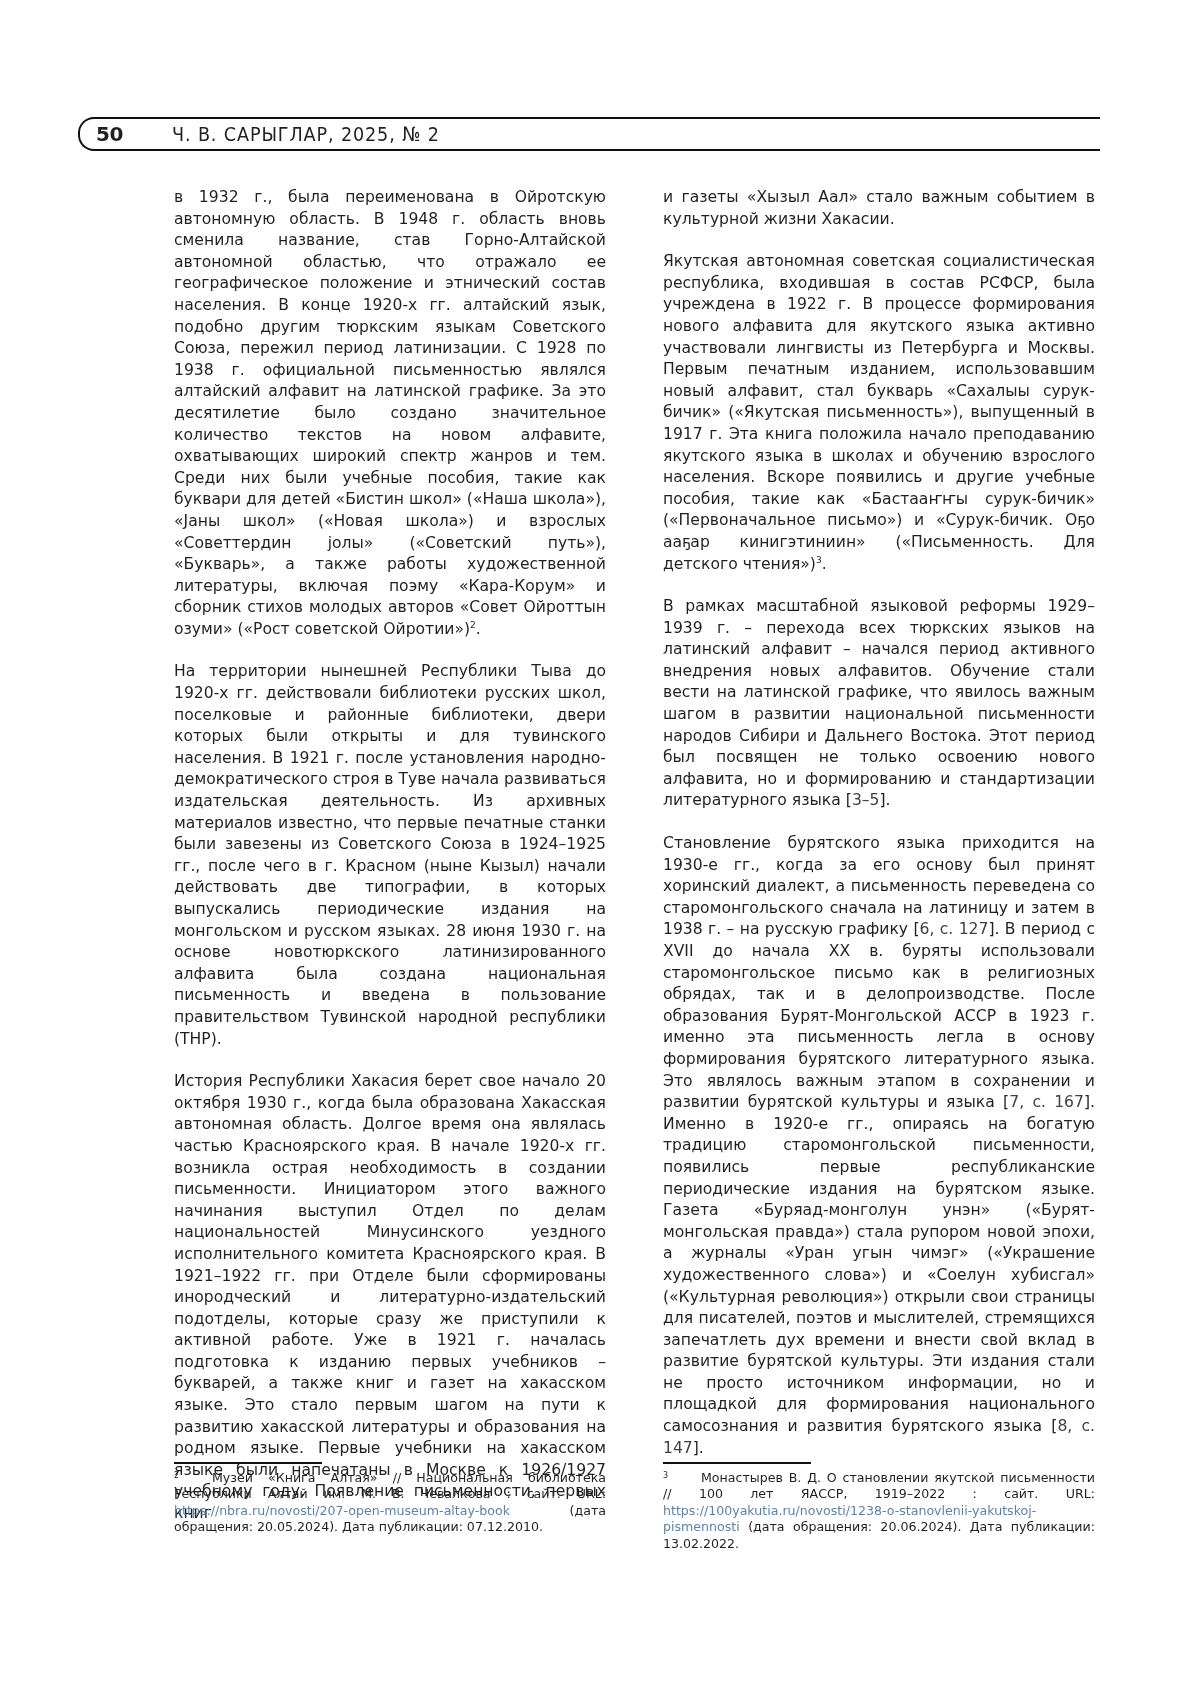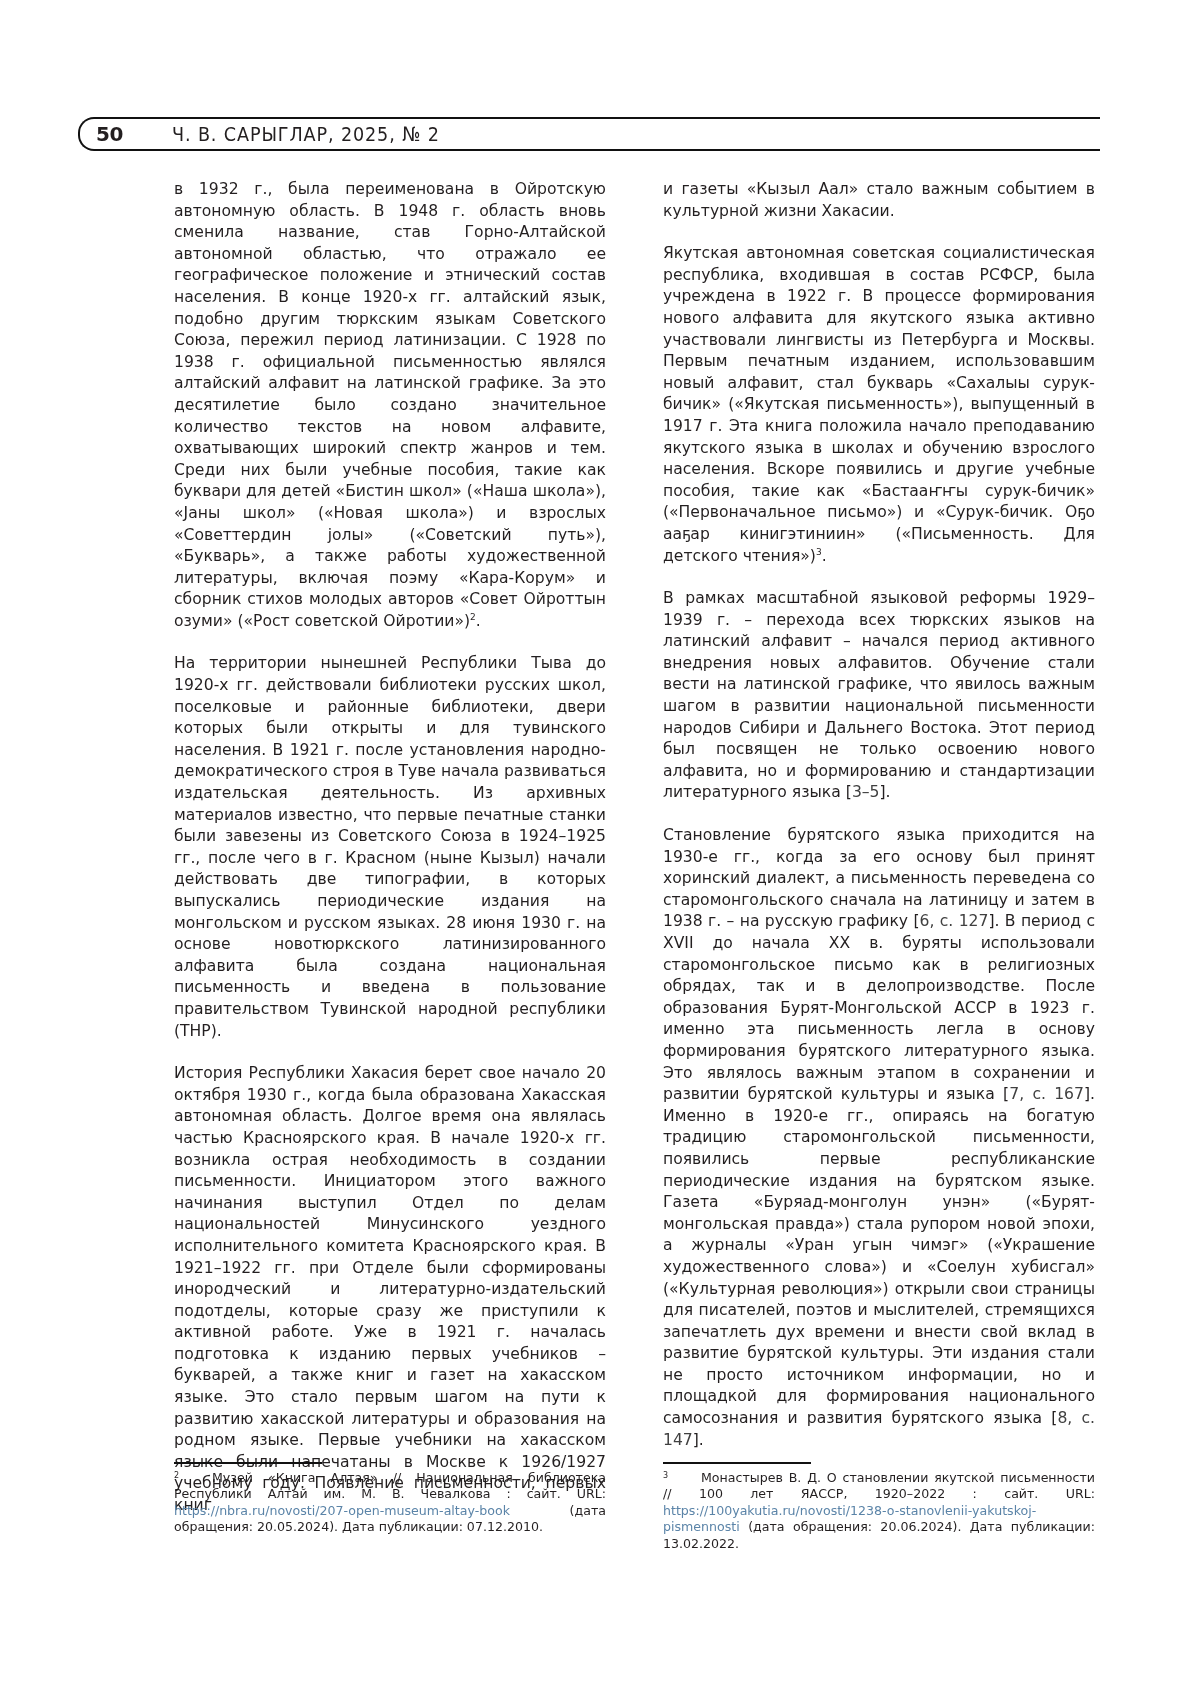--- a/index.html
+++ b/index.html
@@ -18,21 +18,21 @@
   }
   .running-title {
     position: absolute; left: 92px; top: 3px; font-size: 20px;
     font-family: "DejaVu Sans", sans-serif; letter-spacing: 1px;
     transform: scaleX(0.88); transform-origin: left center;
   }
   .col { position: absolute; top: 175px; width: 432px; }
   .col.left { left: 174px; }
   .col.right { left: 663px; }
   p.para {
-    margin: 4px 0 21px 0; font-size: 15.6px; line-height: 21.6px;
+    margin: 12px 0 21px 0; font-size: 15.6px; line-height: 21.6px;
     text-align: justify; hyphens: manual;
   }
   .ref { color: #404040; }
   sup { font-size: 9px; line-height: 0; vertical-align: 6px; }
   .footnotes { position: absolute; top: 1462px; width: 432px; }
   .footnotes.left { left: 174px; }
   .footnotes.right { left: 663px; }
   .fn-rule { width: 148px; height: 0; border-top: 2px solid #111; margin-bottom: 4px; }
   .fn-text {
     font-size: 12.6px; line-height: 16.4px; text-align: justify; margin: 0;
@@ -48,27 +48,27 @@
   <span class="running-title">Ч. В. САРЫГЛАР, 2025, № 2</span>
 </div>
 
 <div class="col left">
   <p class="para"><span>в 1932 г., была переименована в Ойротскую автономную область. В 1948 г. область вновь сменила название, став Горно-Алтайской автономной областью, что отражало ее географическое положение и этнический состав населения. В конце 1920-х гг. алтайский язык, подобно другим тюркским языкам Советского Союза, пережил период латинизации. С 1928 по 1938 г. официальной письменностью являлся алтайский алфавит на латинской графике. За это десятилетие было создано значительное количество текстов на новом алфавите, охватывающих широкий спектр жанров и тем. Среди них были учебные пособия, такие как буквари для детей «Бистин школ» («Наша школа»), «Jаны школ» («Новая школа») и взрослых «Советтердин jолы» («Советский путь»), «Букварь», а также работы художественной литературы, включая поэму «Кара-Корум» и сборник стихов молодых авторов «Совет Ойроттын озуми» («Рост советской Ойротии»)</span><sup>2</sup><span>.</span></p>
   <p class="para"><span>На территории нынешней Республики Тыва до 1920-х гг. действовали библиотеки русских школ, поселковые и районные библиотеки, двери которых были открыты и для тувинского населения. В 1921 г. после установления народно-демократического строя в Туве начала развиваться издательская деятельность. Из архивных материалов известно, что первые печатные станки были завезены из Советского Союза в 1924–1925 гг., после чего в г. Красном (ныне Кызыл) начали действовать две типографии, в которых выпускались периодические издания на монгольском и русском языках. 28 июня 1930 г. на основе новотюркского латинизированного алфавита была создана национальная письменность и введена в пользование правительством Тувинской народной республики (ТНР).</span></p>
   <p class="para"><span>История Республики Хакасия берет свое начало 20 октября 1930 г., когда была образована Хакасская автономная область. Долгое время она являлась частью Красноярского края. В начале 1920-х гг. возникла острая необходимость в создании письменности. Инициатором этого важного начинания выступил Отдел по делам национальностей Минусинского уездного исполнительного комитета Красноярского края. В 1921–1922 гг. при Отделе были сформированы инородческий и литературно-издательский подотделы, которые сразу же приступили к активной работе. Уже в 1921 г. началась подготовка к изданию первых учебников – букварей, а также книг и газет на хакасском языке. Это стало первым шагом на пути к развитию хакасской литературы и образования на родном языке. Первые учебники на хакасском языке были напечатаны в Москве к 1926/1927 учебному году. Появление письменности, первых книг</span></p>
 </div>
 
 <div class="col right">
-  <p class="para"><span>и газеты «Кызыл Аал» стало важным событием в культурной жизни Хакасии.</span></p>
+  <p class="para"><span>и газеты «Хызыл Аал» стало важным событием в культурной жизни Хакасии.</span></p>
   <p class="para"><span>Якутская автономная советская социалистическая республика, входившая в состав РСФСР, была учреждена в 1922 г. В процессе формирования нового алфавита для якутского языка активно участвовали лингвисты из Петербурга и Москвы. Первым печатным изданием, использовавшим новый алфавит, стал букварь «Сахалыы сурук-бичик» («Якутская письменность»), выпущенный в 1917 г. Эта книга положила начало преподаванию якутского языка в школах и обучению взрослого населения. Вскоре появились и другие учебные пособия, такие как «Бастааҥҥы сурук-бичик» («Первоначальное письмо») и «Сурук-бичик. Оҕо ааҕар кинигэтиниин» («Письменность. Для детского чтения»)</span><sup>3</sup><span>.</span></p>
   <p class="para"><span>В рамках масштабной языковой реформы 1929–1939 г. – перехода всех тюркских языков на латинский алфавит – начался период активного внедрения новых алфавитов. Обучение стали вести на латинской графике, что явилось важным шагом в развитии национальной письменности народов Сибири и Дальнего Востока. Этот период был посвящен не только освоению нового алфавита, но и формированию и стандартизации литературного языка [</span><span class="ref">3–5</span><span>].</span></p>
   <p class="para"><span>Становление бурятского языка приходится на 1930-е гг., когда за его основу был принят хоринский диалект, а письменность переведена со старомонгольского сначала на латиницу и затем в 1938 г. – на русскую графику [</span><span class="ref">6, с. 127</span><span>]. В период с XVII до начала XX в. буряты использовали старомонгольское письмо как в религиозных обрядах, так и в делопроизводстве. После образования Бурят-Монгольской АССР в 1923 г. именно эта письменность легла в основу формирования бурятского литературного языка. Это являлось важным этапом в сохранении и развитии бурятской культуры и языка [</span><span class="ref">7, с. 167</span><span>]. Именно в 1920-е гг., опираясь на богатую традицию старомонгольской письменности, появились первые республиканские периодические издания на бурятском языке. Газета «Буряад-монголун унэн» («Бурят-монгольская правда») стала рупором новой эпохи, а журналы «Уран угын чимэг» («Украшение художественного слова») и «Соелун хубисгал» («Культурная революция») открыли свои страницы для писателей, поэтов и мыслителей, стремящихся запечатлеть дух времени и внести свой вклад в развитие бурятской культуры. Эти издания стали не просто источником информации, но и площадкой для формирования национального самосознания и развития бурятского языка [</span><span class="ref">8, с. 147</span><span>].</span></p>
 </div>
 
 <div class="footnotes left">
   <div class="fn-rule"></div>
   <p class="fn-text"><span class="fn-mark">2</span><span>Музей «Книга Алтая» // Национальная библиотека Республики Алтай им. М. В. Чевалкова : сайт. URL: </span><span class="link">https://nbra.ru/novosti/207-open-museum-altay-book</span><span> (дата обращения: 20.05.2024). Дата публикации: 07.12.2010.</span></p>
 </div>
 
 <div class="footnotes right">
   <div class="fn-rule"></div>
-  <p class="fn-text"><span class="fn-mark">3</span><span>Монастырев В. Д. О становлении якутской письменности // 100 лет ЯАССР, 1920–2022 : сайт. URL: </span><span class="link">https://100yakutia.ru/novosti/1238-o-stanovlenii-yakutskoj-pismennosti</span><span> (дата обращения: 20.06.2024). Дата публикации: 13.02.2022.</span></p>
+  <p class="fn-text"><span class="fn-mark">3</span><span>Монастырев В. Д. О становлении якутской письменности // 100 лет ЯАССР, 1919–2022 : сайт. URL: </span><span class="link">https://100yakutia.ru/novosti/1238-o-stanovlenii-yakutskoj-pismennosti</span><span> (дата обращения: 20.06.2024). Дата публикации: 13.02.2022.</span></p>
 </div>
 
 </body></html>

